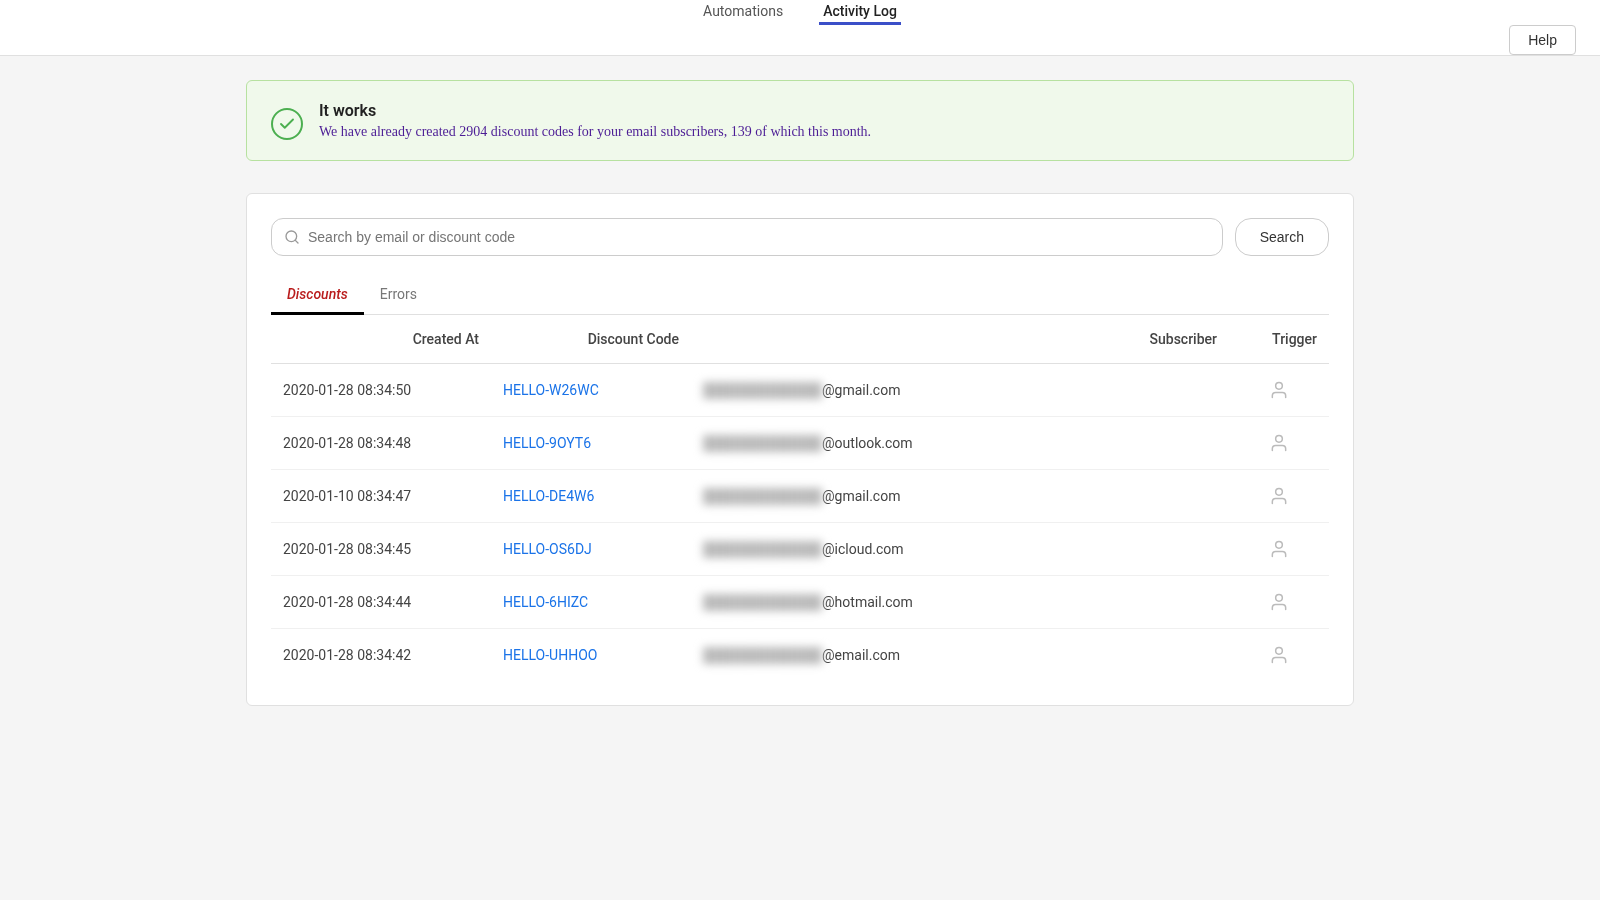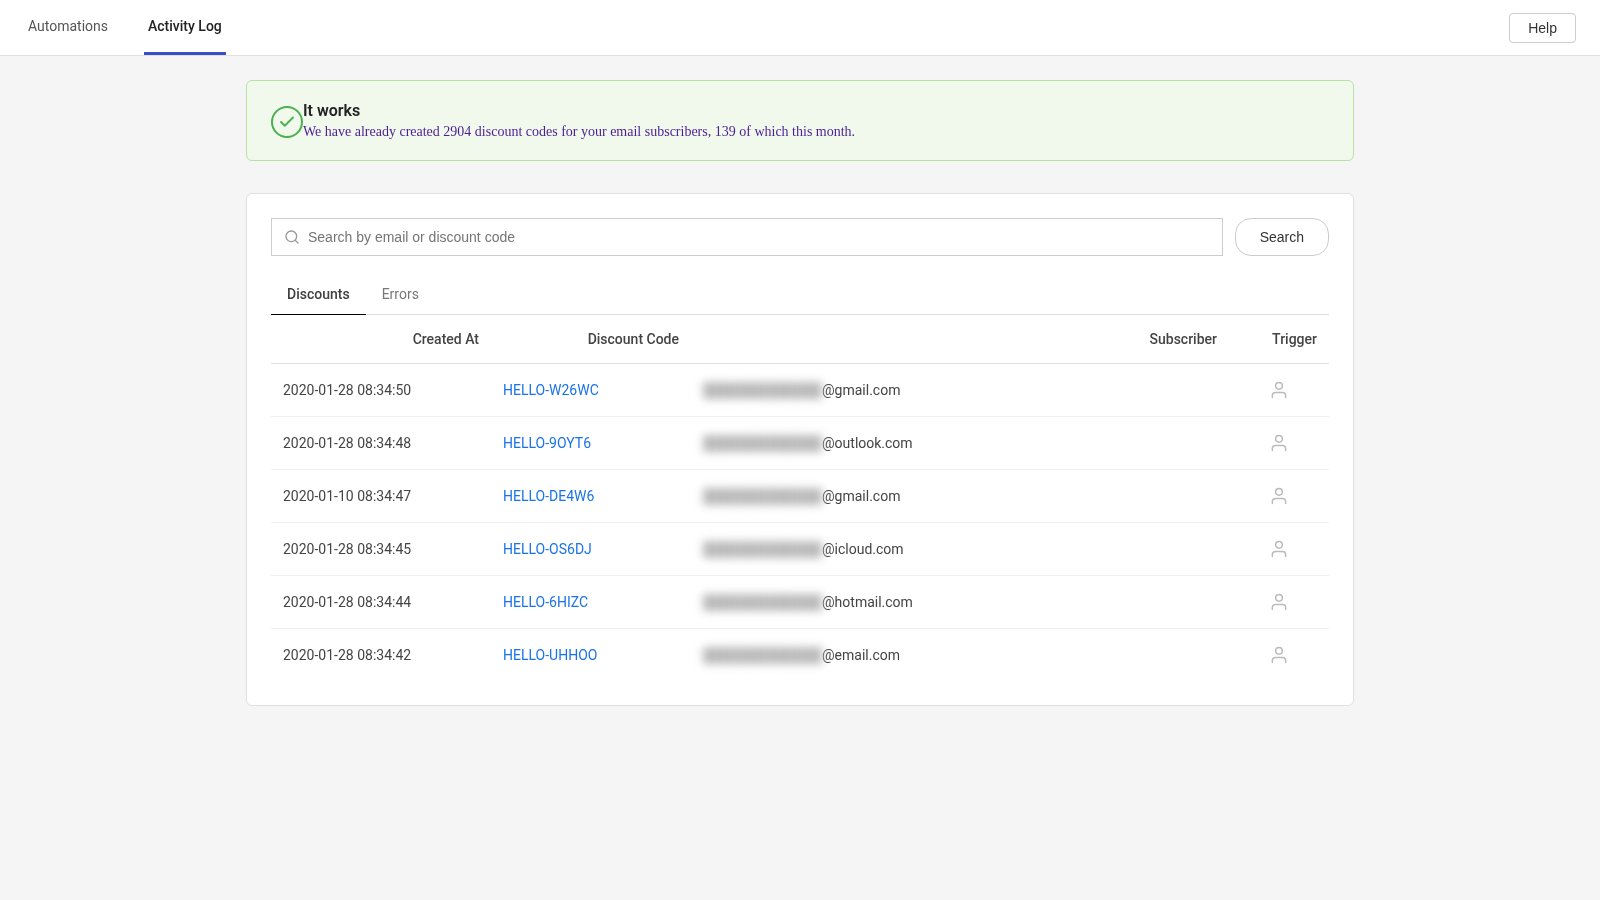--- a/index.html
+++ b/index.html
@@ -7,20 +7,21 @@
 
     
     .top-nav {
       background: #fff;
       border-bottom: 1px solid #e0e0e0;
       display: flex;
       align-items: center;
       padding: 0 24px;
       height: 56px;
       position: relative;
+      flex-direction: column;
     }
     .nav-tabs {
       display: flex;
       align-items: center;
       height: 100%;
       gap: 32px;
     }
     .nav-tab {
       display: flex;
       align-items: center;
@@ -55,21 +56,22 @@
       padding: 24px 16px;
     }
 
     
     .success-banner {
       background: #f0f9eb;
       border: 1px solid #b7e1a0;
       border-radius: 6px;
       padding: 20px 24px;
       display: flex;
-      align-items: center;
+      align-items: flex-end;
+      gap: 16px;
       margin-bottom: 32px;
     }
     .success-icon {
       width: 32px;
       height: 32px;
       border-radius: 50%;
       border: 2px solid #4caf50;
       display: flex;
       align-items: center;
       justify-content: center;
@@ -101,21 +103,21 @@
     .search-row {
       display: flex;
       gap: 12px;
       margin-bottom: 20px;
     }
     .search-input-wrapper {
       flex: 1;
       display: flex;
       align-items: center;
       border: 1px solid #ccc;
-      border-radius: 0;
+      border-radius: 12px;
       padding: 0 12px;
       background: #fff;
     }
     .search-input-wrapper svg {
       color: #999;
       flex-shrink: 0;
       margin-right: 8px;
     }
     .search-input {
       border: none;
@@ -144,23 +146,24 @@
     }
     .tab {
       padding: 10px 16px;
       cursor: pointer;
       font-size: 14px;
       color: #777;
       border-bottom: 3px solid transparent;
       margin-bottom: -1px;
     }
     .tab.active {
-      color: #404040;
-      border-bottom: 1px solid #000000;
+      color: #b91c1c;
+      border-bottom: 3px solid #000000;
       font-weight: 500;
+      font-style: italic;
     }
 
     
     .data-table {
       width: 100%;
       border-collapse: collapse;
     }
     .data-table th {
       text-align: right;
       padding: 16px 12px;

